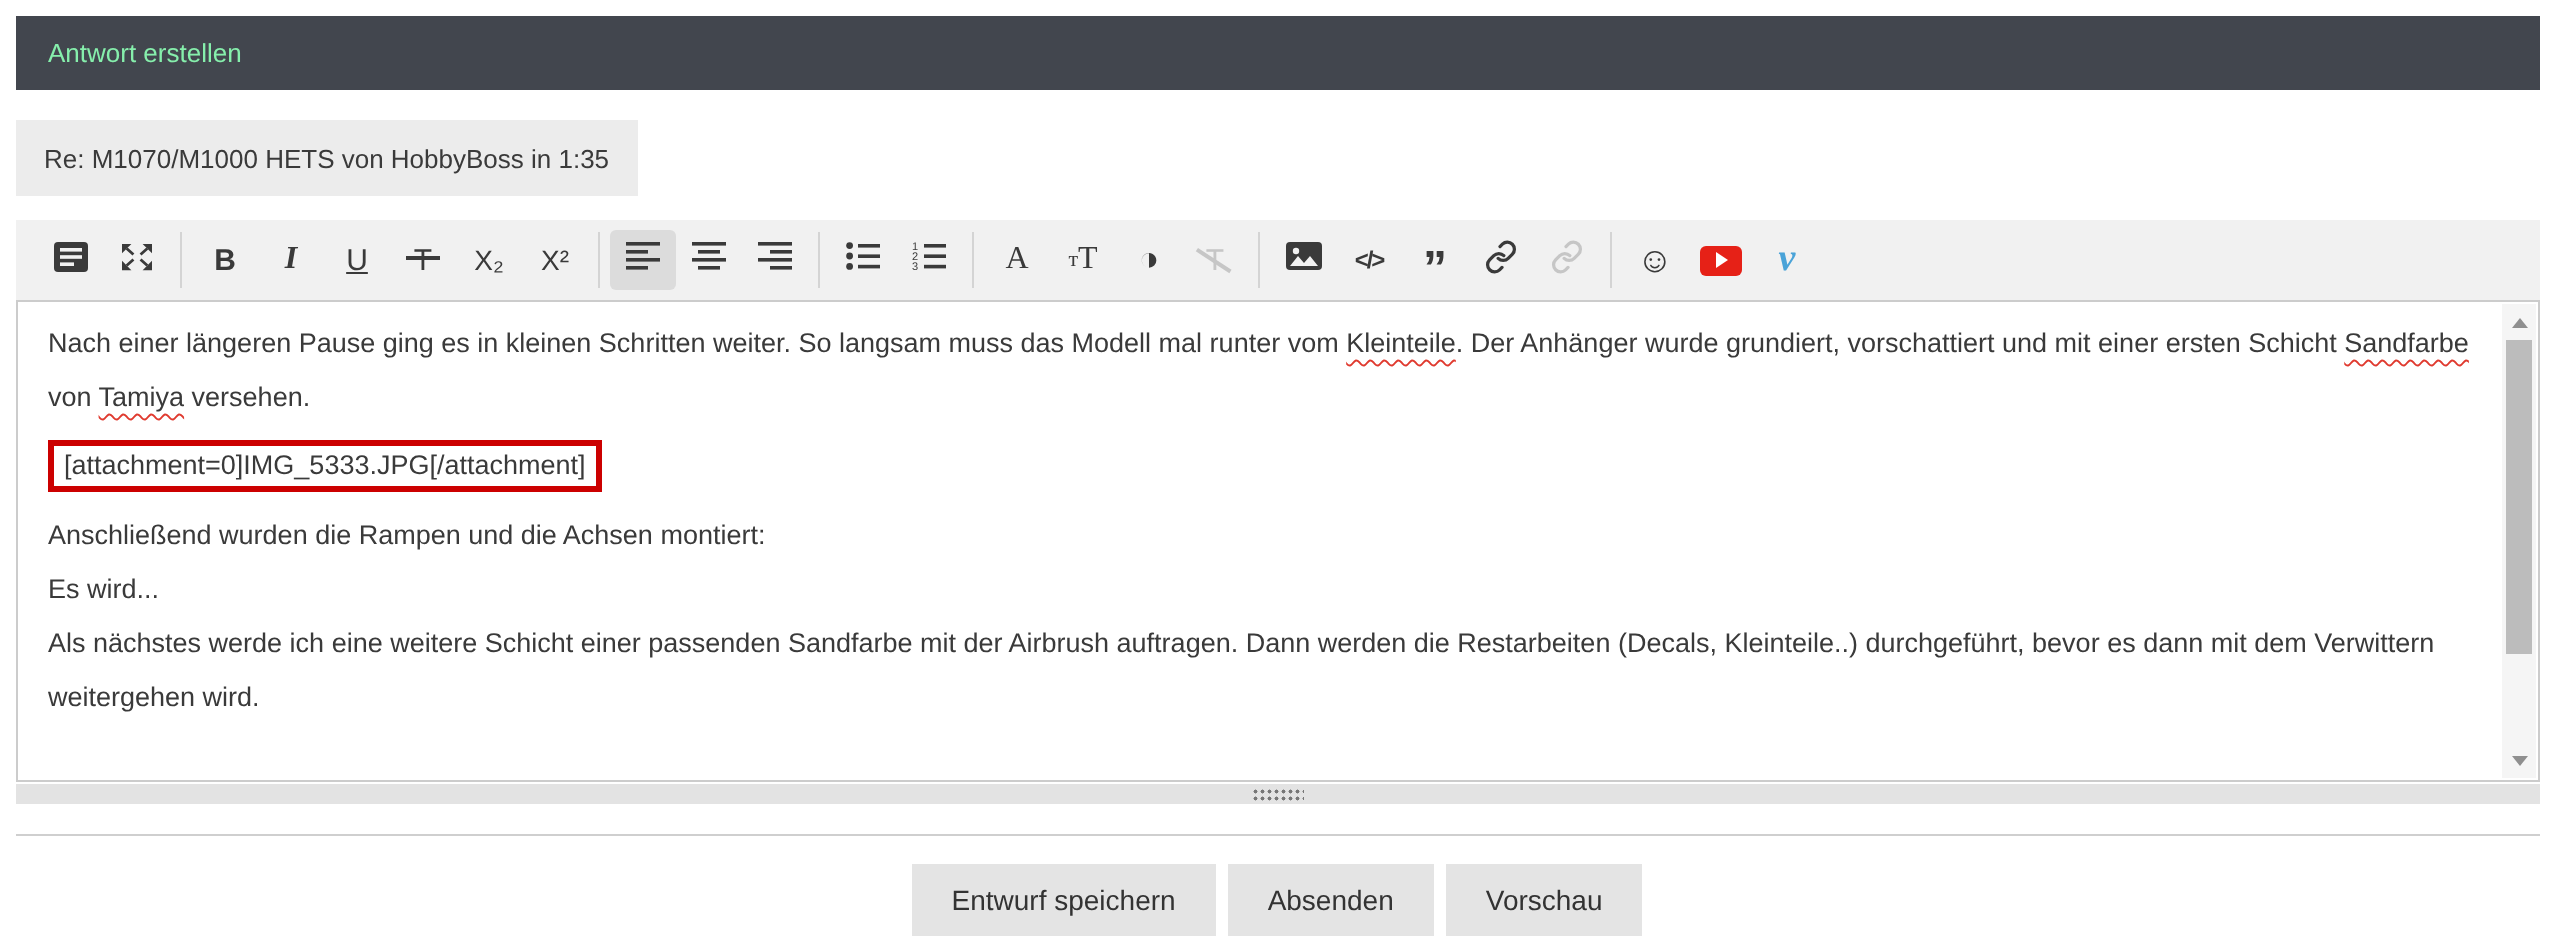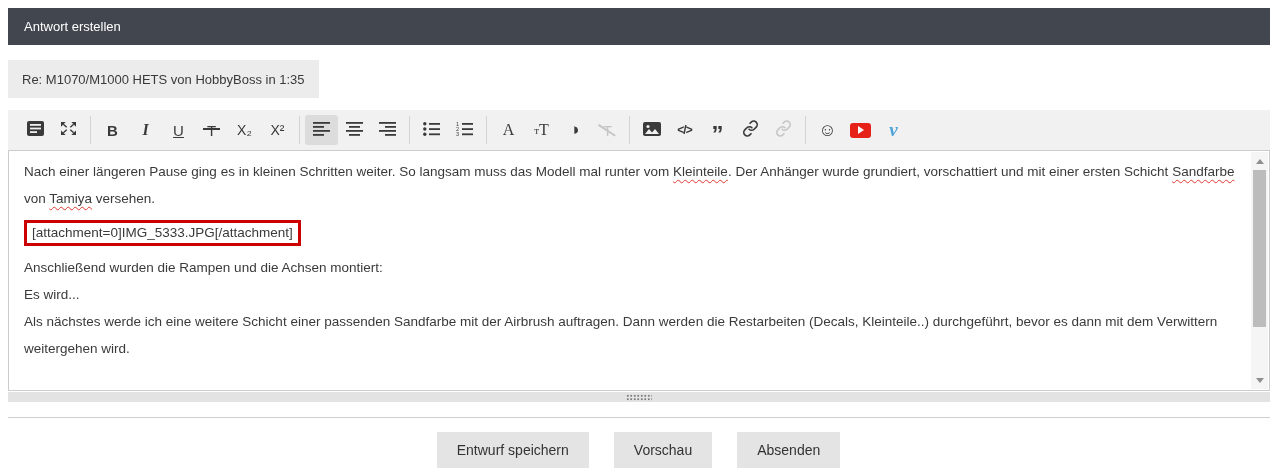--- a/index.html
+++ b/index.html
@@ -2,21 +2,21 @@
 <html><head>
 <meta charset="utf-8">
 <style>
   * { margin:0; padding:0; box-sizing:border-box; }
   html,body { background:#fff; }
   body { font-family:"Liberation Sans", sans-serif; }
   .page { position:relative; width:1277px; height:476px; background:#fff; overflow:hidden; }
 
   
   .titlebar { position:absolute; left:8px; top:8px; right:7px; height:37px; background:#42464e;
-    color:#ffffff; font-size:13px; display:flex; align-items:center; padding-left:16px; }
+    color:#86efac; font-size:13px; display:flex; align-items:center; padding-left:16px; }
 
   
   .subject { position:absolute; left:8px; top:60px; height:38px; background:#ececec; color:#3a3a3a;
     font-size:13px; display:inline-flex; align-items:center; padding:0 14px; }
 
   
   .toolbar { position:absolute; left:8px; top:110px; right:7px; height:40px; background:#f1f1f1;
     display:flex; align-items:center; padding-left:6px; }
   .tgroup { display:flex; align-items:center; height:28px; padding:0 5px; }
   .tgroup.sep { border-right:1px solid #d4d4d4; }
@@ -70,21 +70,21 @@
   .sb-thumb { position:absolute; top:18px; left:2px; right:2px; height:157px; background:#bcbcbc; cursor:pointer; }
 
   
   .resize-strip { position:absolute; left:8px; top:392px; right:7px; height:10px; background:#e3e3e3; cursor:row-resize; }
   .grip { width:26px; height:7px; margin:1.5px auto 0;
     background-image:radial-gradient(circle, #777 0.9px, transparent 1.1px); background-size:3.5px 3.5px; }
 
   .divider { position:absolute; left:8px; top:417px; right:7px; height:1px; background:#cfcfcf; }
 
   
-  .button-row { position:absolute; left:0; right:0; top:432px; display:flex; justify-content:center; gap:25px; }
+  .button-row { position:absolute; left:0; right:0; top:432px; display:flex; justify-content:center; gap:6px; }
   .btn { background:#e4e4e4; border:none; color:#333; font-size:14px; padding:10px 20px;
     font-family:"Liberation Sans", sans-serif; cursor:pointer; }
 
   svg .ln { fill:#3a3a3a; }
 </style>
 </head>
 <body>
 
 <div class="page">
 
@@ -288,17 +288,17 @@
   </div>
 
   <div class="resize-strip">
     <div class="grip"></div>
   </div>
 
   <div class="divider"></div>
 
   <div class="button-row">
     <button class="btn">Entwurf speichern</button>
+    <button class="btn">Absenden</button>
     <button class="btn">Vorschau</button>
-    <button class="btn">Absenden</button>
   </div>
 
 </div>
 
 </body></html>

